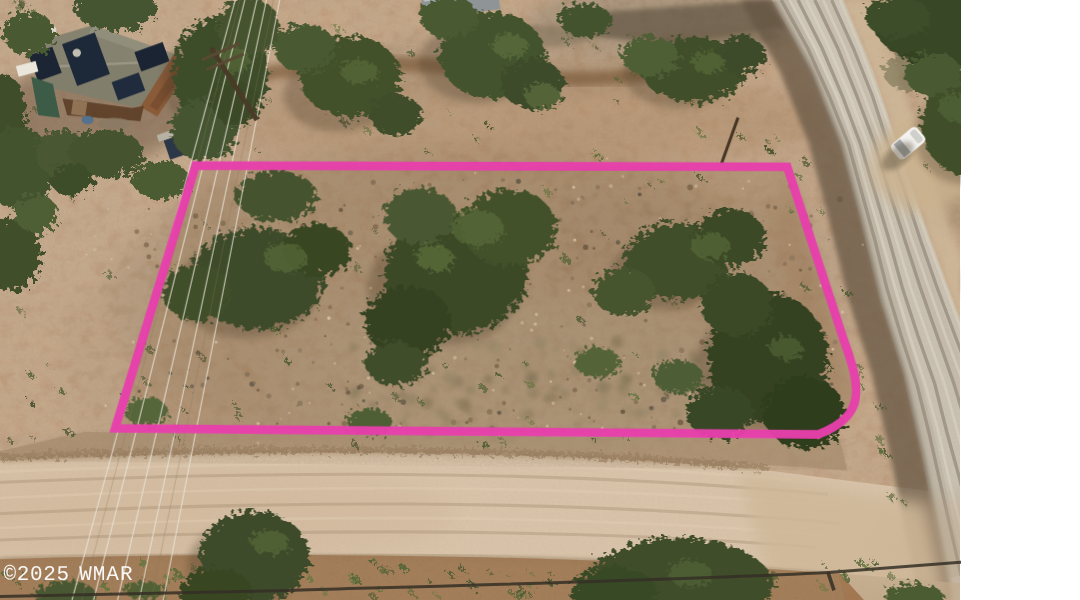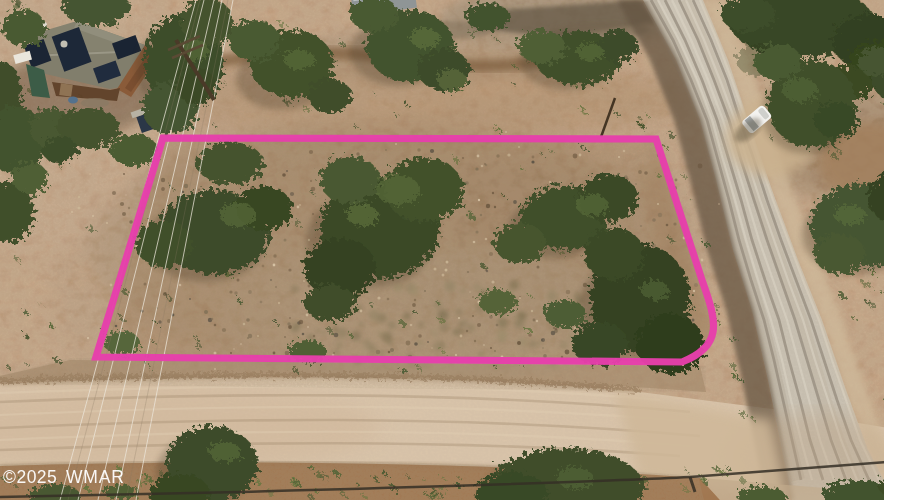--- a/index.html
+++ b/index.html
@@ -1,16 +1,16 @@
 <!DOCTYPE html>
 <html><head>
 <meta charset="utf-8">
 <style>
   html,body{margin:0;padding:0;background:#fff;}
-  #stage{position:relative;width:884px;height:500px;overflow:hidden;font-family:Liberation Sans, sans-serif;}
+  #stage{position:relative;width:800px;height:500px;overflow:hidden;font-family:Liberation Mono, monospace;}
   svg{display:block;}
 </style>
 </head>
 <body>
 <div id="stage">
 <svg width="900" height="500" viewBox="0 0 900 500">
 <defs>
   <filter id="fineNoise" x="-5%" y="-5%" width="110%" height="110%">
     <feTurbulence type="fractalNoise" baseFrequency="0.45" numOctaves="3" seed="11" result="n"></feTurbulence>
     <feColorMatrix in="n" type="matrix" values="0 0 0 0 0.38  0 0 0 0 0.29  0 0 0 0 0.19  0.9 0.9 0.9 0 -0.45" result="c"></feColorMatrix>

